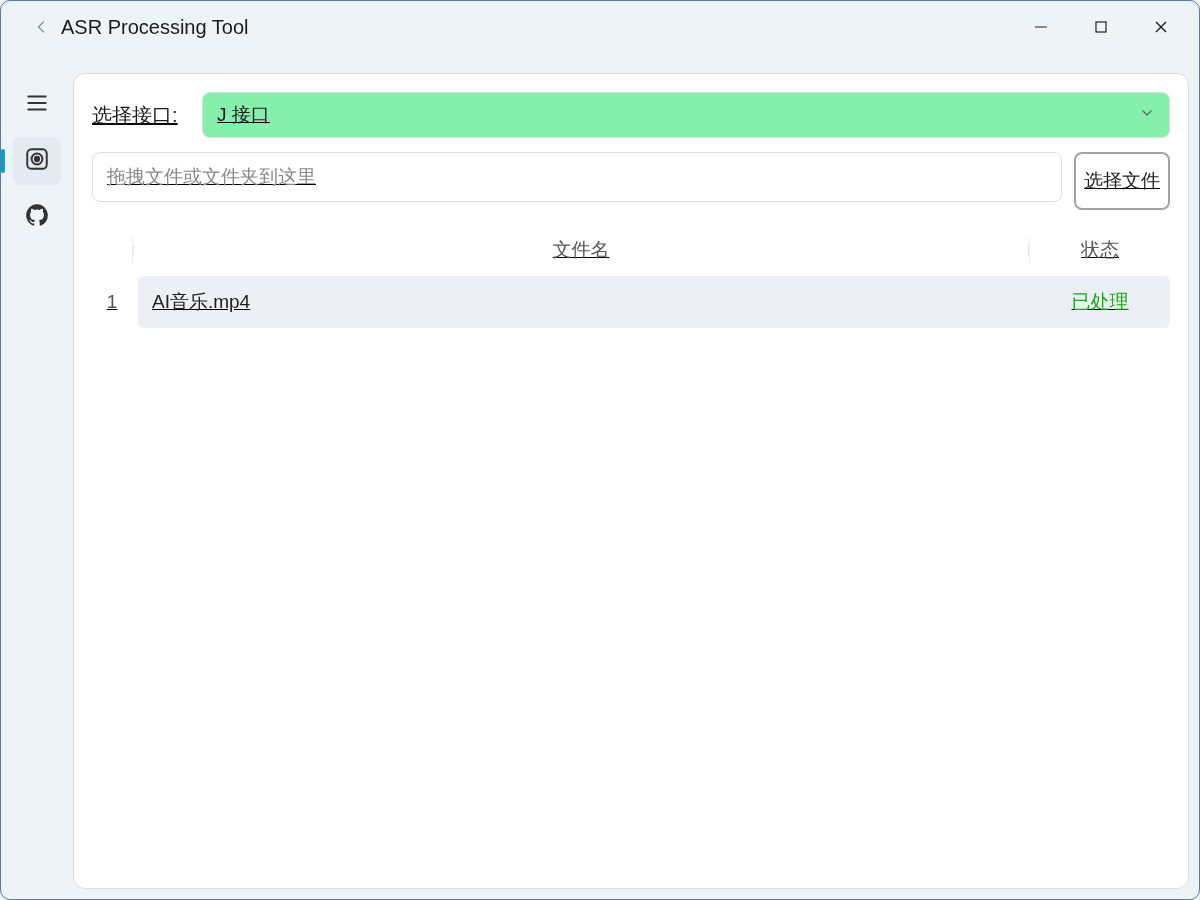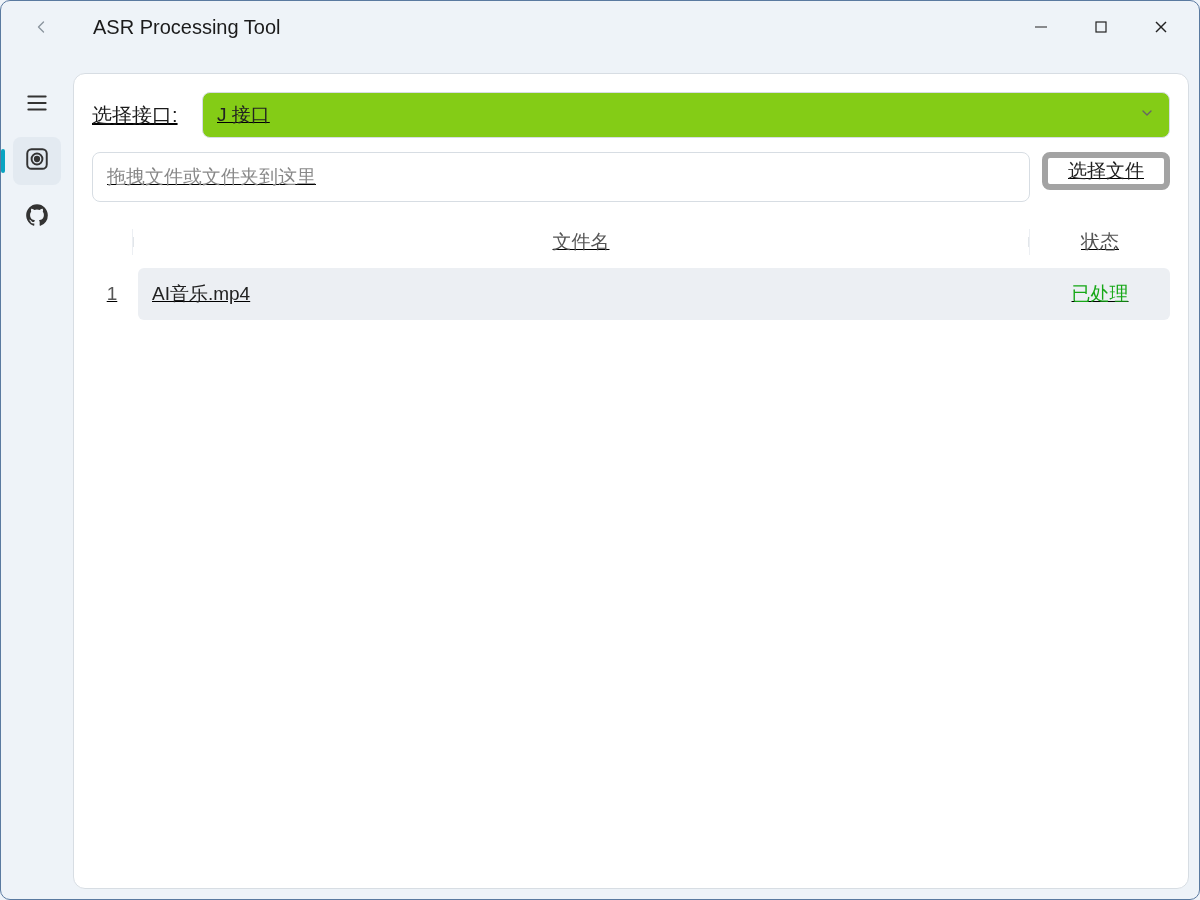--- a/index.html
+++ b/index.html
@@ -2,43 +2,43 @@
 <html><head>
 <meta charset="utf-8">
 <style>
   * { box-sizing: border-box; margin: 0; padding: 0; font-family: "Segoe UI", "Microsoft YaHei", -apple-system, sans-serif; }
   html, body { width: 1200px; height: 900px; overflow: hidden; }
   body { background: #eef3f8; border: 1px solid #5a7aa0; border-radius: 10px; display: flex; flex-direction: column; }
 
   
   .titlebar { height: 52px; display: flex; align-items: center; padding: 0 8px 0 20px; }
   .titlebar .back { width: 40px; height: 40px; display:flex;align-items:center;justify-content:center; color:#8a949e;}
-  .titlebar .title { font-size: 20px; color:#1b1b1b; margin-left: 32px; }
+  .titlebar .title { font-size: 20px; color:#1b1b1b; }
   .titlebar .spacer { flex:1; }
   .sysbtn { width: 60px; height: 40px; display:flex;align-items:center;justify-content:center; color:#222;}
   .sysbtn svg { display:block; }
 
   
   .body { flex:1; display:flex; min-height:0;text-decoration:underline; }
   .sidebar { width: 72px; display:flex; flex-direction:column; align-items:center; padding-top:28px; gap:8px;}
   .side-item { width:48px; height:48px; display:flex;align-items:center;justify-content:center; border-radius:8px; color:#333; position:relative;}
   .side-item.active { background:#e3eaf1; }
   .side-item.active::before{content:"";position:absolute;left:-12px;top:12px;bottom:12px;width:4px;background:#0aa4c2;border-radius:3px;}
 
   
   .main { flex:1; background:#fff; border:1px solid #d7dde3; border-radius:12px; margin: 20px 10px 10px 0; display:flex; flex-direction:column; padding: 18px 18px 14px 18px; }
 
   .form-row { display:flex; align-items:center; margin-bottom:14px; }
   .form-label { width:110px; font-size:20px; color:#1b1b1b; }
-  .select { flex:1; height:46px; border:1px solid #d7dde3; border-radius:8px; display:flex; align-items:center; justify-content:space-between; padding:0 14px; font-size:19px; color:#222; background:#84cc16;}
+  .select { flex:1; height:46px; border:1px solid #d7dde3; border-radius:8px; display:flex; align-items:center; justify-content:space-between; padding:0 14px; font-size:19px; color:#222; background:#86efac;}
   .select .chev { color:#666; }
 
   .drop-row { display:flex; gap:12px; margin-bottom:14px; }
   .drop-input { flex:1; height:50px; border:1px solid #d7dde3; border-radius:8px; padding:0 14px; font-size:19px; color:#888; display:flex; align-items:center; background:#fff;}
-  .pick-btn { height:38px; padding:0 20px; border:6px solid #a3a3a3; border-radius:8px; background:#fff; font-size:19px; color:#222; display:flex;align-items:center;}
+  .pick-btn { height:58px; padding:0 8px; border:2px solid #a3a3a3; border-radius:8px; background:#fff; font-size:19px; color:#222; display:flex;align-items:center;}
 
   
   .table-wrap { flex:1; border-radius:8px; overflow:hidden; display:flex; flex-direction:column; }
   .thead { display:flex; height:52px; align-items:center; color:#555; font-size:19px;}
   .th-idx { width:40px; }
   .th-name { flex:1; text-align:center; border-right:1px solid #eceff3; border-left:1px solid #eceff3; background:#fff; position:relative;}
   .th-name::before{content:"";position:absolute;left:0;top:8px;bottom:8px;width:1px;background:#e2e6ea;}
   .th-name::after{content:"";position:absolute;right:0;top:8px;bottom:8px;width:1px;background:#e2e6ea;}
   .th-status { width:140px; text-align:center; }
   .tbody { flex:1; overflow:auto; }

